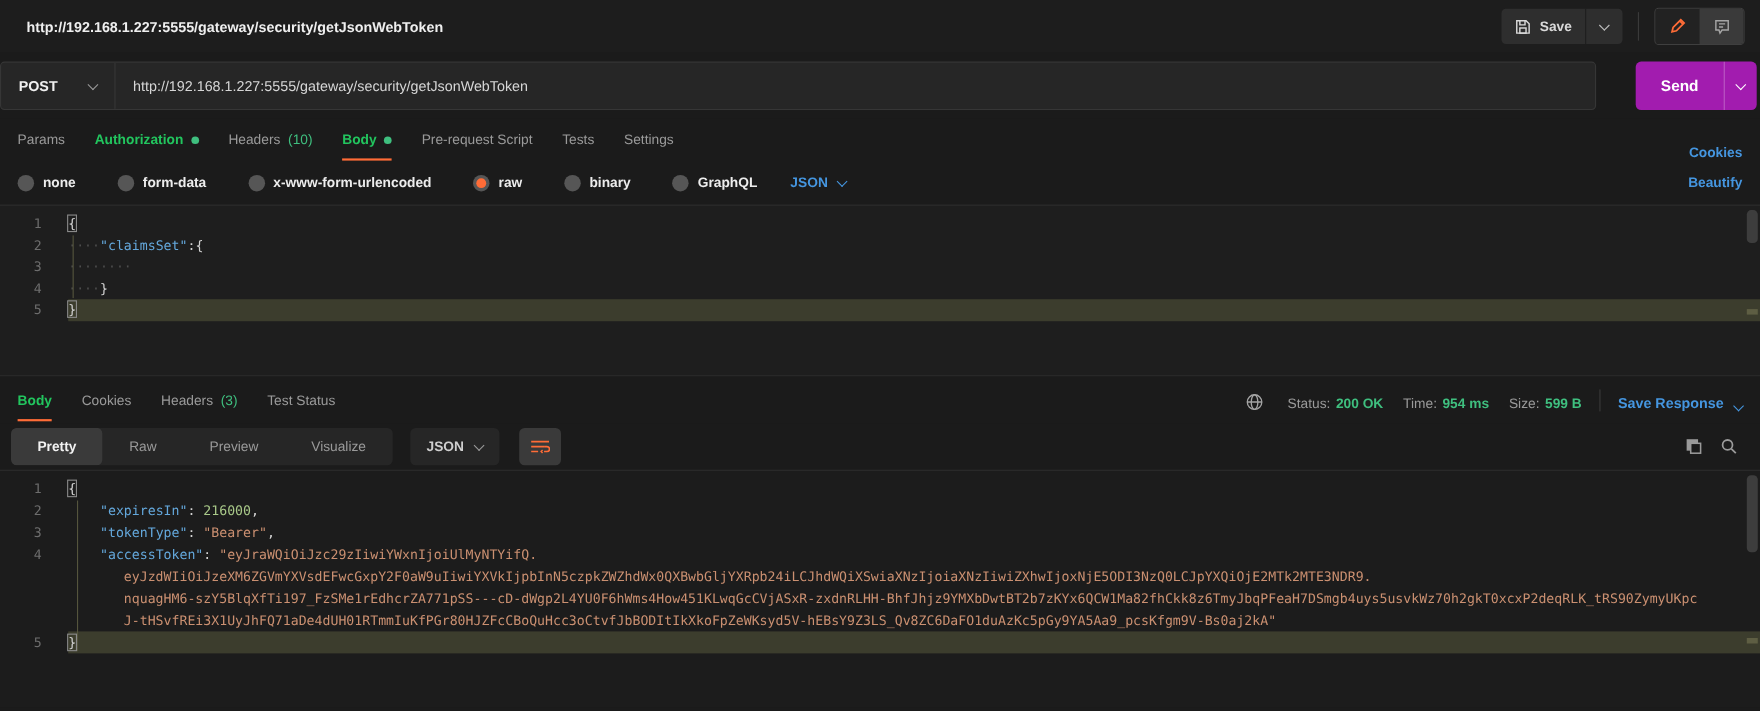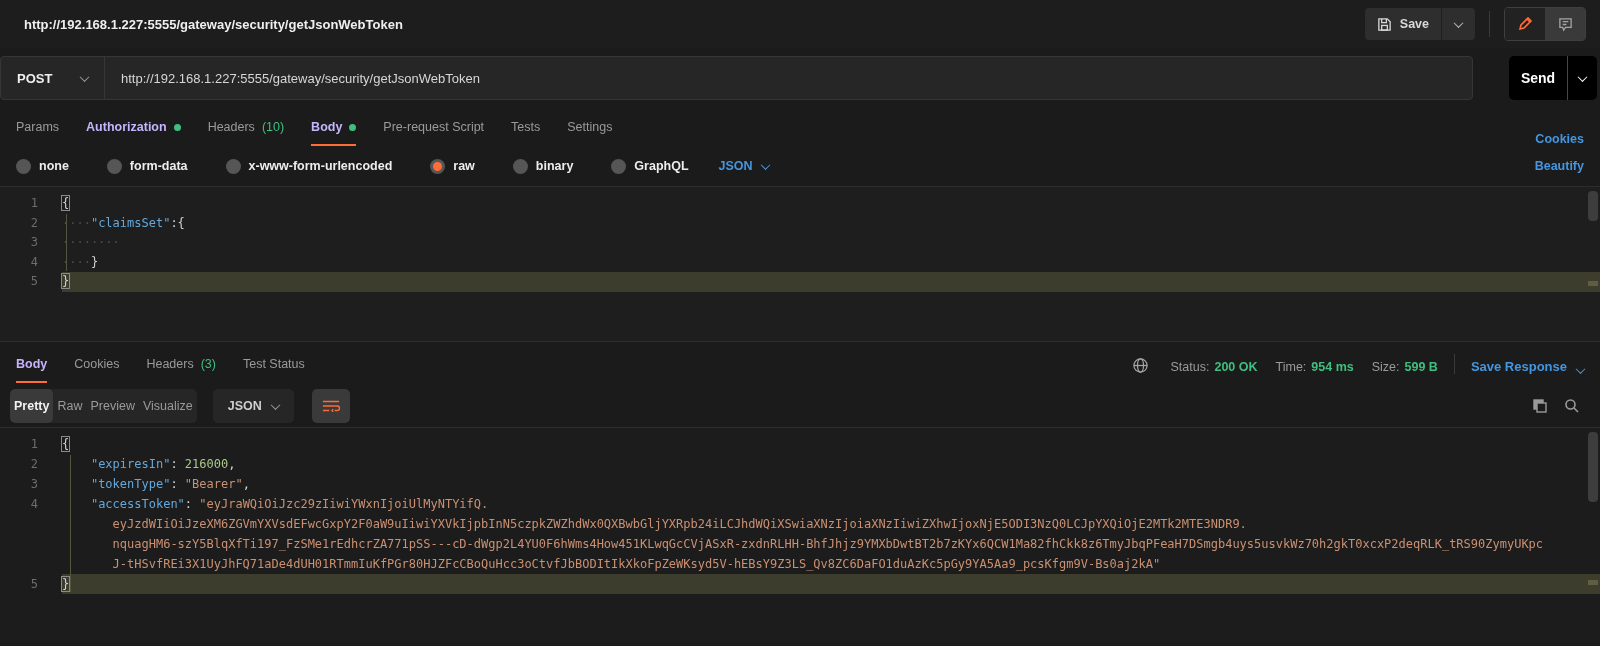--- a/index.html
+++ b/index.html
@@ -27,31 +27,31 @@
   .reqrow { height: 60px; display: flex; align-items: center; padding: 8px 3px 8px 0; background: #1b1b1b; }
   .urlbar { flex: 1; height: 44px; display: flex; align-items: center; background: #262626;
             border: 1px solid #363636; border-radius: 4px; margin-right: 36px; }
   .method { width: 104px; height: 100%; display: flex; align-items: center; justify-content: space-between;
             padding: 0 16px; border-right: 1px solid #363636; font-size: 13px; font-weight: bold;
             color: #f0f0f0; cursor: pointer; }
   .method .chev { color: #9a9a9a; }
   .urlinput { flex: 1; height: 100%; background: transparent; border: none; outline: none;
               color: #d6d6d6; font-size: 13px; padding: 0 16px;
               font-family: "Liberation Sans", sans-serif; }
-  .send { width: 88px; height: 44px; background: #000000; border-radius: 5px; display: flex;
+  .send { width: 110px; height: 44px; background: #a21caf; border-radius: 5px; display: flex;
           overflow: hidden; color: #fff; justify-content: center; }
   .send-main { flex: 1; display: flex; align-items: center; justify-content: center;
                font-size: 14px; font-weight: bold; cursor: pointer; }
   .send-chev { width: 30px; display: flex; align-items: center; justify-content: center;
                border-left: 1px solid rgba(255,255,255,0.28); cursor: pointer; }
   
   .tabsrow { height: 38px; display: flex; align-items: flex-end; padding: 0 16px; gap: 27px; }
   .tab { display: flex; align-items: center; gap: 7px; font-size: 12.5px; color: #9a9a9a;
          height: 38px; position: relative; cursor: pointer; white-space: nowrap; }
-  .tab.bright { color: #c4b5fd; font-weight: bold; }
+  .tab.bright { color: #22c55e; font-weight: bold; }
   .tab.active::after { content: ""; position: absolute; left: 0; right: 0; bottom: 0;
                        height: 2px; background: #ff6c37; }
   .count { color: #3fbf7f; }
   .dot { width: 7px; height: 7px; border-radius: 50%; background: #3fbf7f; }
   .spacer { flex: 1; }
   .link { color: #4596e0; font-weight: bold; font-size: 12.5px; cursor: pointer; white-space: nowrap; }
   
   .modesrow { height: 40px; display: flex; align-items: center; padding: 0 16px; gap: 22px; }
   .mode { display: flex; align-items: center; gap: 8px; font-size: 12.5px; font-weight: bold;
           color: #ededed; cursor: pointer; white-space: nowrap; }
@@ -80,21 +80,21 @@
   .smark { position: absolute; left: 0; width: 10px; height: 5px; background: #5e5e43; }
   
   .resphead { height: 44px; border-top: 1px solid #2d2d2d; display: flex; align-items: center;
               padding: 0 16px; gap: 27px; background: #1b1b1b; }
   .meta { display: flex; align-items: flex-end; margin-left: auto; font-size: 12.5px; color: #9a9a9a; }
   .meta .lbl { margin-left: 18px; margin-right: 5px; }
   .meta .val { color: #3fbf7f; font-weight: bold; }
   .meta .vsep { width: 1px; height: 20px; background: #3a3a3a; margin: 0 16px; }
   .resptool { height: 42px; display: flex; align-items: center; padding: 0 10px; gap: 10px; }
   .segment { display: flex; background: #262626; border-radius: 5px; height: 34px; overflow: hidden; }
-  .seg { padding: 0 4px; display: flex; align-items: center; font-size: 12.5px; color: #9a9a9a;
+  .seg { padding: 0 24px; display: flex; align-items: center; font-size: 12.5px; color: #9a9a9a;
          cursor: pointer; white-space: nowrap; }
   .seg.active { background: #3a3a3a; color: #f2f2f2; font-weight: bold; border-radius: 5px; }
   .fmt { height: 34px; background: #262626; border-radius: 5px; display: flex; align-items: center;
          gap: 10px; padding: 0 15px; color: #cfcfcf; font-weight: bold; font-size: 12.5px;
          margin-left: 6px; cursor: pointer; }
   .wrapbtn { width: 38px; height: 34px; background: #3a3a3a; border-radius: 5px; display: flex;
              align-items: center; justify-content: center; margin-left: 8px; cursor: pointer; }
   .tool-icons { margin-left: auto; display: flex; align-items: center; gap: 16px; padding-right: 10px; }
   .chev { width: 7px; height: 7px; border-right: 1.6px solid currentColor;
           border-bottom: 1.6px solid currentColor; transform: rotate(45deg) translate(-1px,-1px);

